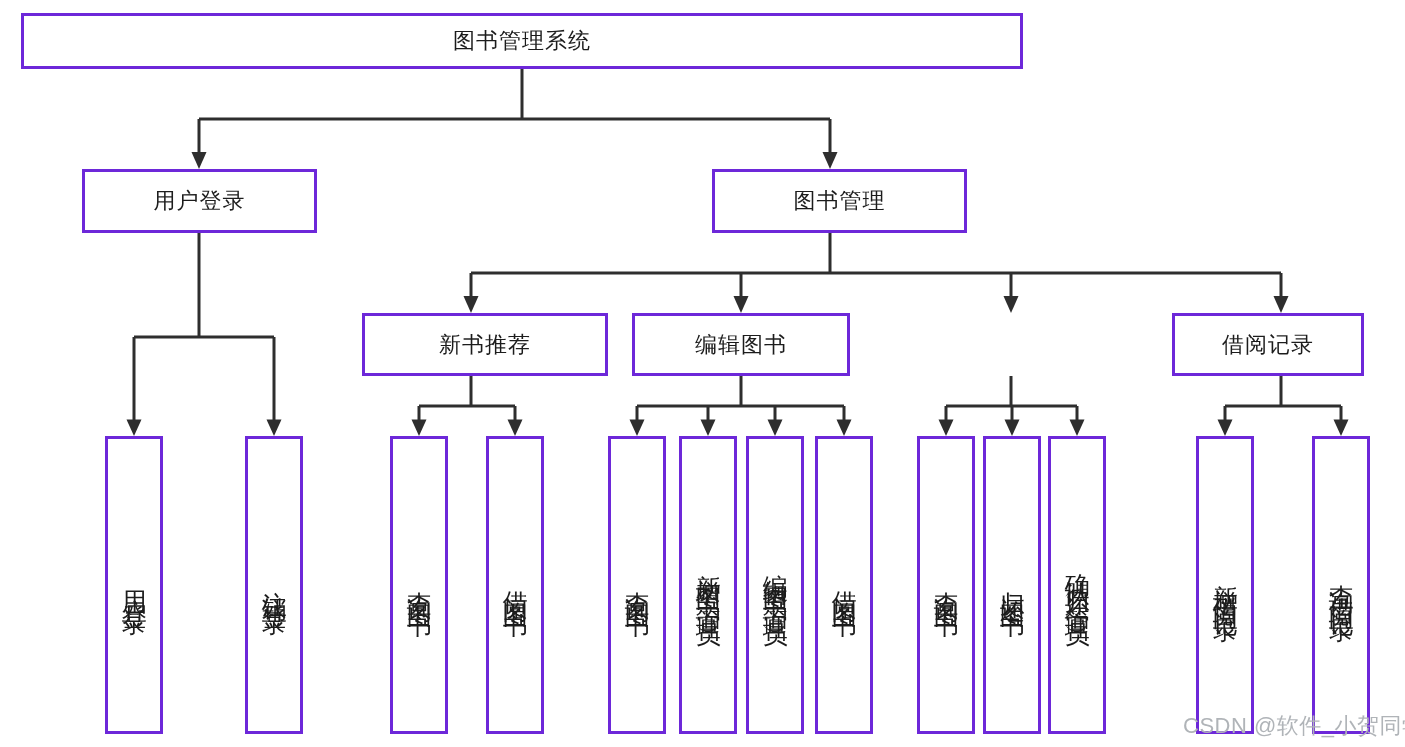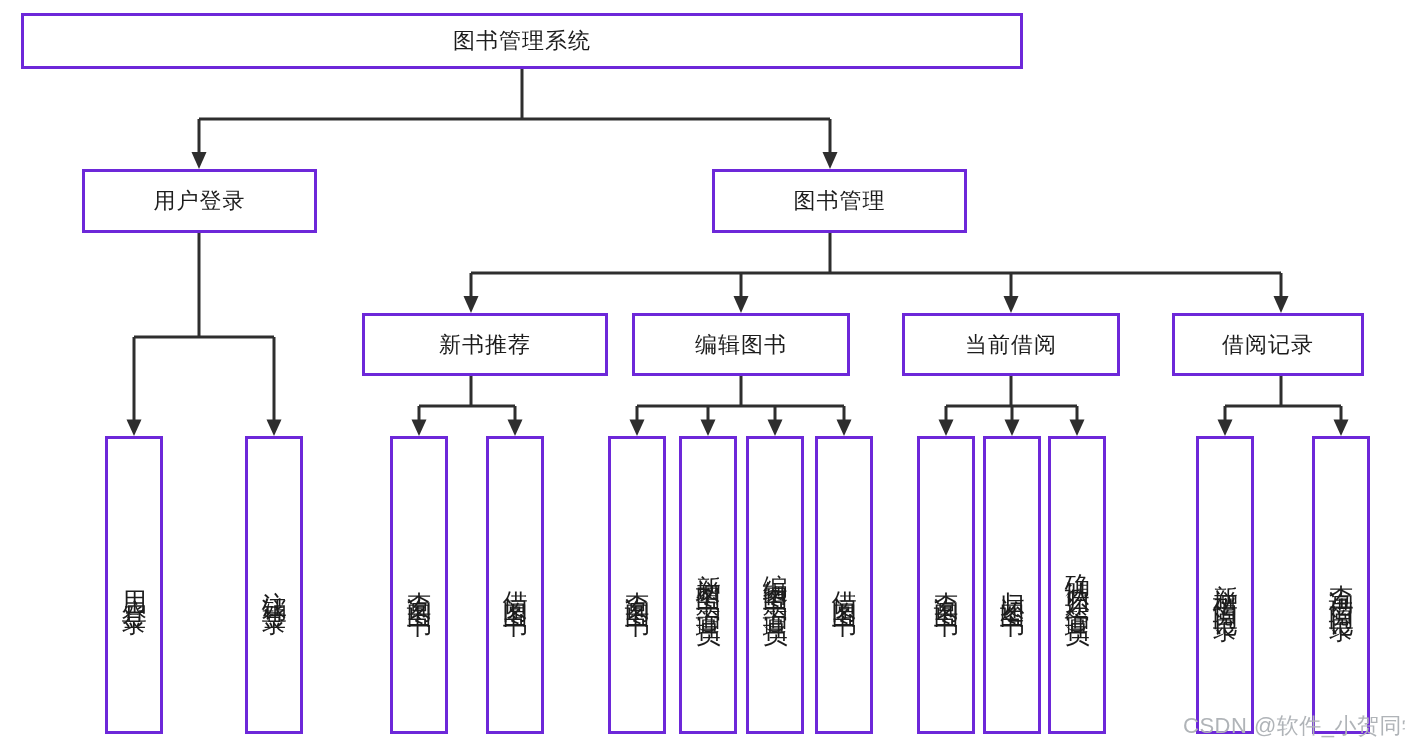--- a/index.html
+++ b/index.html
@@ -87,21 +87,20 @@
     </g>
   </svg>
 
   <div class="box" id="box-root">图书管理系统</div>
 
   <div class="box" id="box-l1-0">用户登录</div>
   <div class="box" id="box-l1-1">图书管理</div>
 
   <div class="box" id="box-l2-0">新书推荐</div>
   <div class="box" id="box-l2-1">编辑图书</div>
-  <div class="box" id="box-l2-2">当前借阅</div>
   <div class="box" id="box-l2-3">借阅记录</div>
 
   <div class="box leaf" id="leaf-a0">
     <span class="vtext">用户登录</span>
   </div>
   <div class="box leaf" id="leaf-a1">
     <span class="vtext">注销登录</span>
   </div>
 
   <div class="box leaf" id="leaf-b0">

